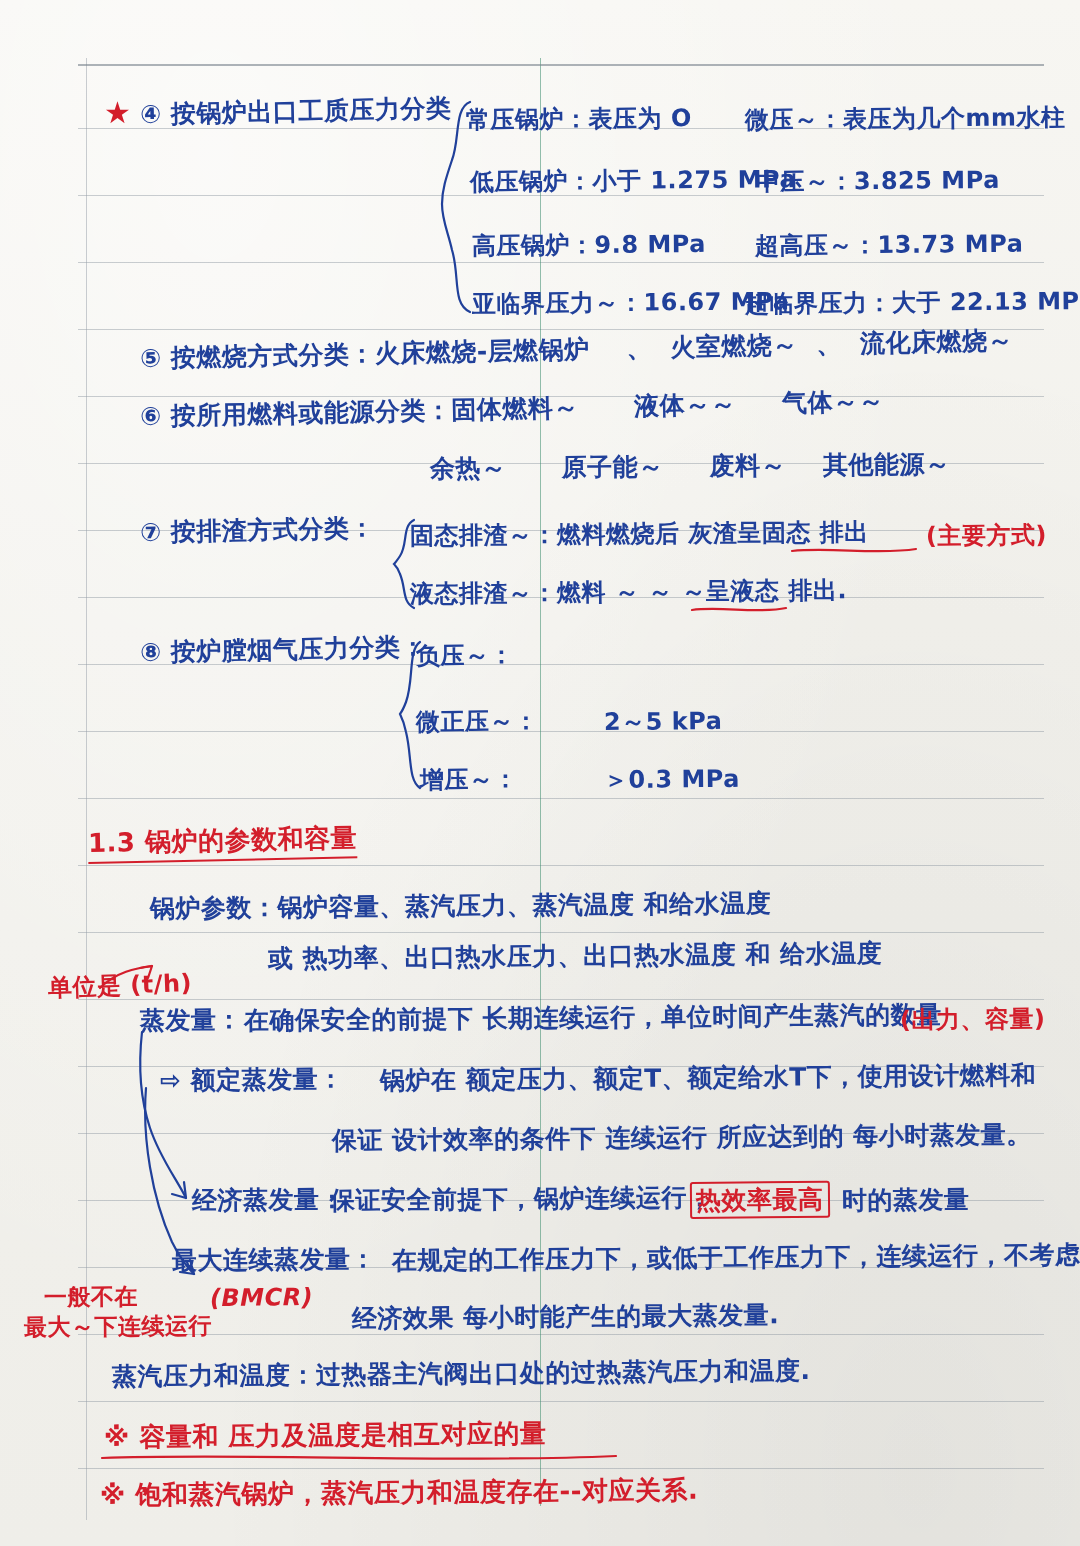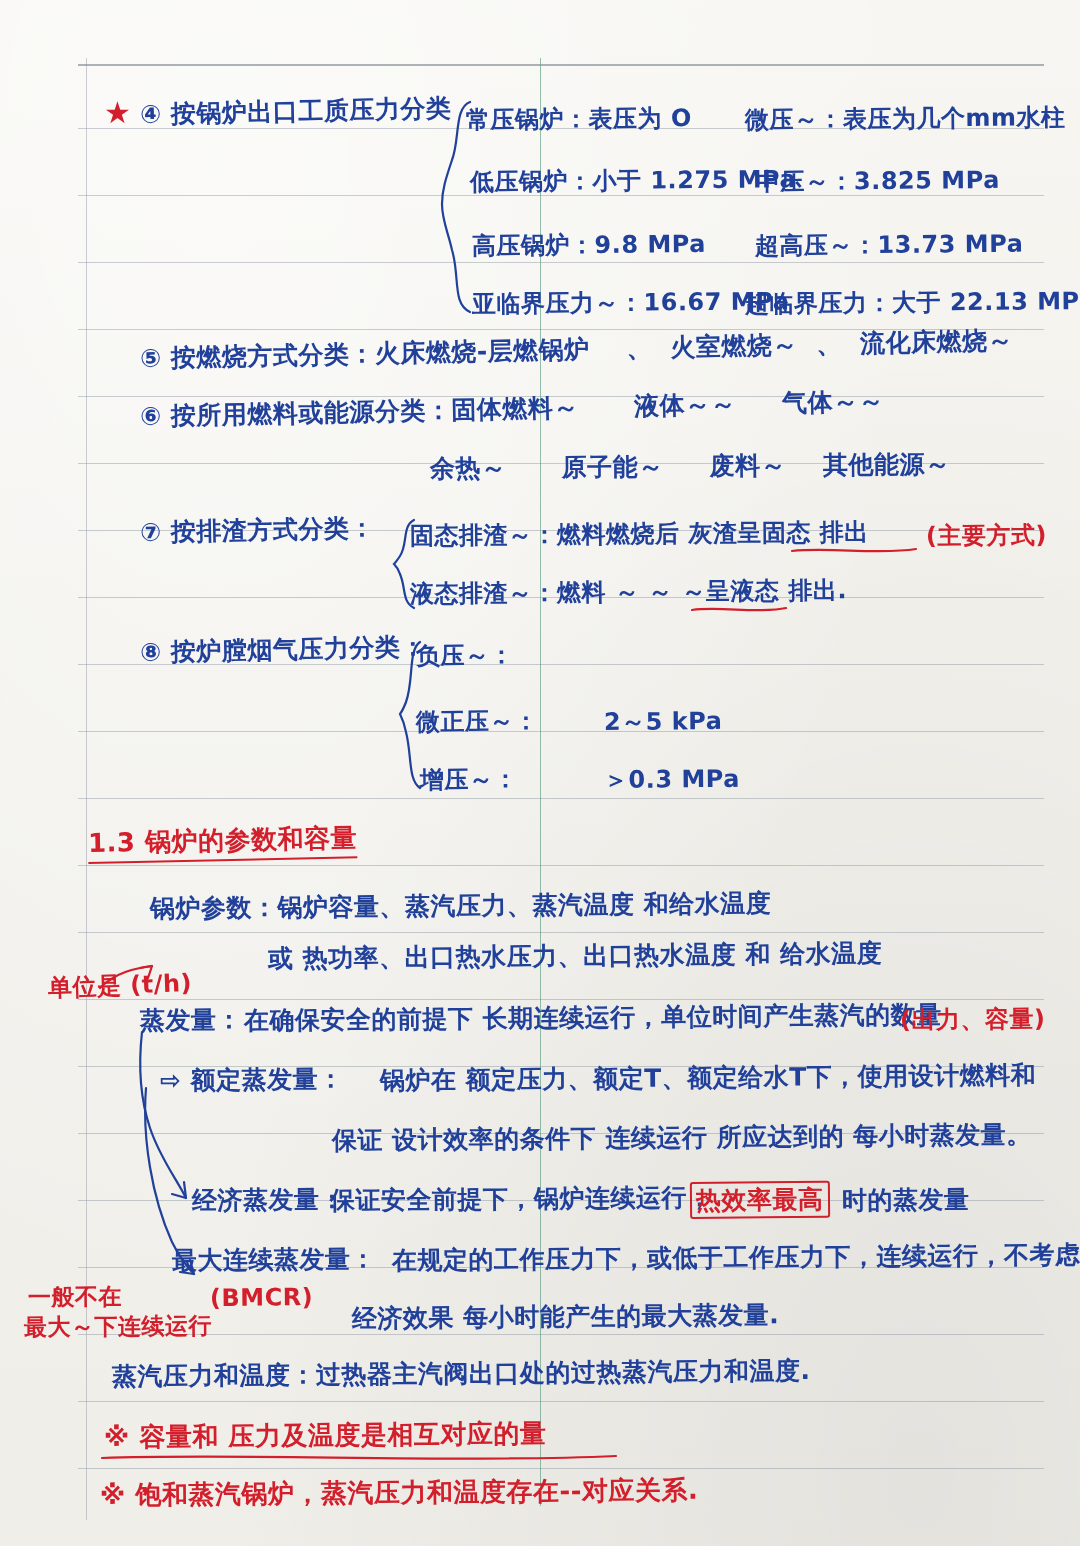--- a/index.html
+++ b/index.html
@@ -184,24 +184,24 @@
     <path class="ink" d="M66 246 L52 244 M66 246 L62 232"></path>
   </svg>
 
   <div class="hw blue sz25 tilt0" style="left:192px;top:1184px;">经济蒸发量：</div>
   <div class="hw blue sz25 tilt0" style="left:330px;top:1184px;">保证安全前提下，锅炉连续运行，</div>
   <div class="hw red sz25 tilt0 box-red" style="left:690px;top:1182px;">热效率最高</div>
   <div class="hw blue sz25 tilt0" style="left:842px;top:1184px;">时的蒸发量</div>
 
   <div class="hw blue sz25 tilt0" style="left:172px;top:1244px;">最大连续蒸发量：</div>
   <div class="hw blue sz25 tilt0" style="left:392px;top:1244px;">在规定的工作压力下，或低于工作压力下，连续运行，不考虑其</div>
-  <div class="hw red sz24 tilt0" style="left:210px;top:1284px;">(BMCR)</div>
+  <div class="hw red sz24 tilt0" style="left:210px;top:1284px;font-style:italic;">(BMCR)</div>
   <div class="hw blue sz25 tilt0" style="left:352px;top:1302px;">经济效果 每小时能产生的最大蒸发量.</div>
 
-  <div class="hw red sz23 tilt0" style="left:28px;top:1282px;font-family:Liberation Mono, monospace;">一般不在</div>
+  <div class="hw red sz23 tilt0" style="left:44px;top:1282px;font-family:Liberation Mono, monospace;">一般不在</div>
   <div class="hw red sz23 tilt0" style="left:24px;top:1312px;">最大～下连续运行</div>
 
   <div class="hw blue sz25 tilt0" style="left:112px;top:1360px;">蒸汽压力和温度：过热器主汽阀出口处的过热蒸汽压力和温度.</div>
 
   <div class="hw red sz26 tilt0" style="left:104px;top:1420px;">※ 容量和 压力及温度是相互对应的量</div>
   <svg style="position:absolute;left:100px;top:1452px;width:520px;height:12px;">
     <path class="ink-red" d="M2 6 C140 1, 360 11, 516 4"></path>
   </svg>
 
   <div class="hw red sz26 tilt0" style="left:100px;top:1478px;">※ 饱和蒸汽锅炉，蒸汽压力和温度存在--对应关系.</div>

